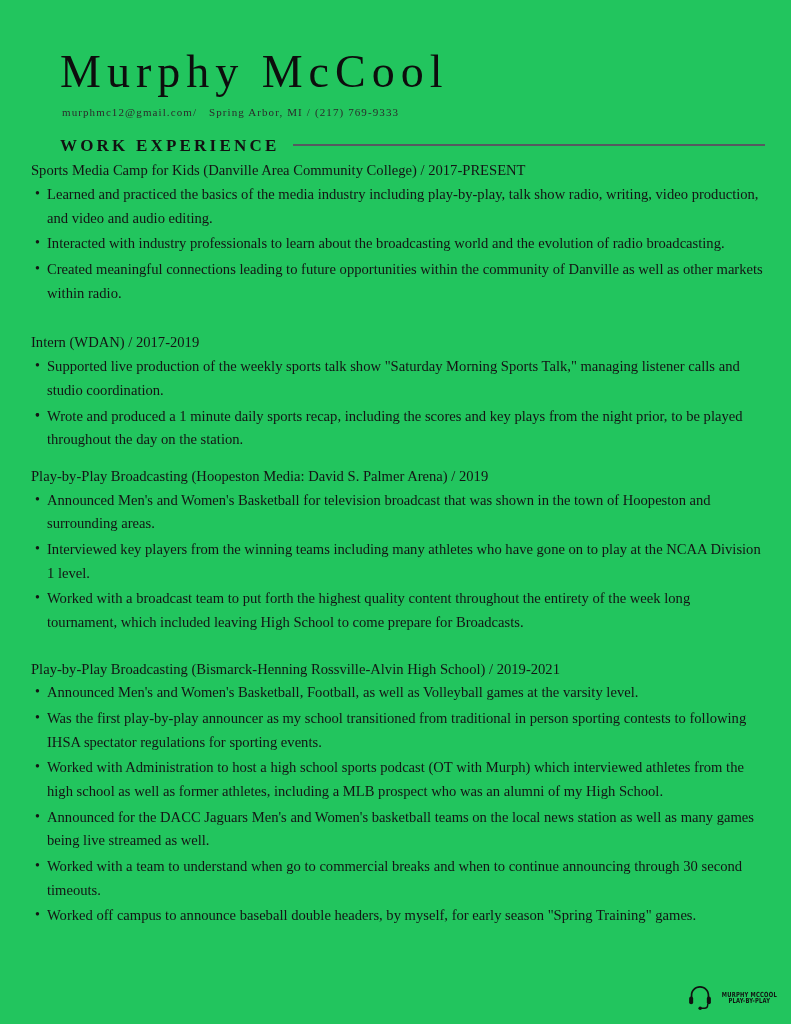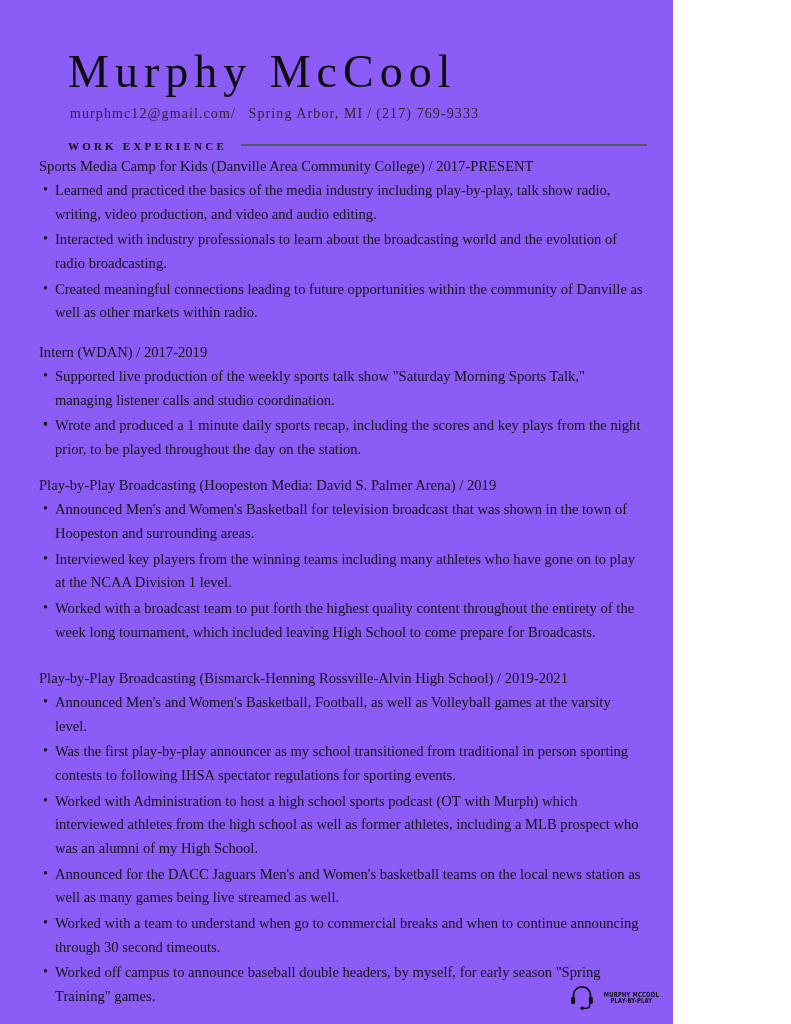--- a/index.html
+++ b/index.html
@@ -2,64 +2,63 @@
 <html><head>
 <meta charset="utf-8">
 <style>
   html, body {
     margin: 0;
     padding: 0;
     background: #ffffff;
   }
   .page {
     position: relative;
-    width: 673px;
+    width: 791px;
     height: 1024px;
-    background: #8b5cf6;
+    background: #22c55e;
     overflow: hidden;
     font-family: "Liberation Serif", "DejaVu Serif", serif;
     color: #1a1a1a;
     box-sizing: border-box;
-    padding-left: 8px;
   }
 
   
   .header {
     padding: 48px 0 0 0;
   }
   .name {
     margin: 0 0 0 60px;
     font-size: 46px;
     font-weight: 400;
     letter-spacing: 6px;
     line-height: 1.05;
     color: #0d0d0d;
     font-family: "Liberation Serif", "DejaVu Serif", serif;
   }
   .contact {
     margin: 10px 4px 0 62px;
-    font-size: 14px;
+    font-size: 11px;
     letter-spacing: 1.1px;
     color: #2b2b2b;
     white-space: nowrap;
   }
   .contact .sep {
     padding: 0 4px;
   }
 
   
   .section-head {
     display: flex;
     align-items: center;
     margin: 18px 0 4px 0;
     padding-left: 60px;
     padding-right: 26px;
   }
   .section-title {
-    font-size: 11px;
+    font-size: 17px;
     font-weight: 700;
     letter-spacing: 3.2px;
     color: #111111;
     white-space: nowrap;
   }
   .section-rule {
     flex: 1 1 auto;
     height: 2px;
     background: #555a60;
     margin-left: 14px;
@@ -96,21 +95,21 @@
   ul.bullets li .dot {
     position: absolute;
     left: 4px;
     top: 0;
     font-size: 14px;
     line-height: 1.62;
     color: #141414;
   }
 
   
-  .job.j0 { margin-bottom: 17px; }
+  .job.j0 { margin-bottom: 27px; }
   .job.j1 { }
   .job.j2 { margin-bottom: 24px; }
   .job.j3 { margin-bottom: 2px; }
   .job.j4 { margin-bottom: 0; }
 
   
   .footer-logo {
     position: absolute;
     right: 14px;
     bottom: 12px;

